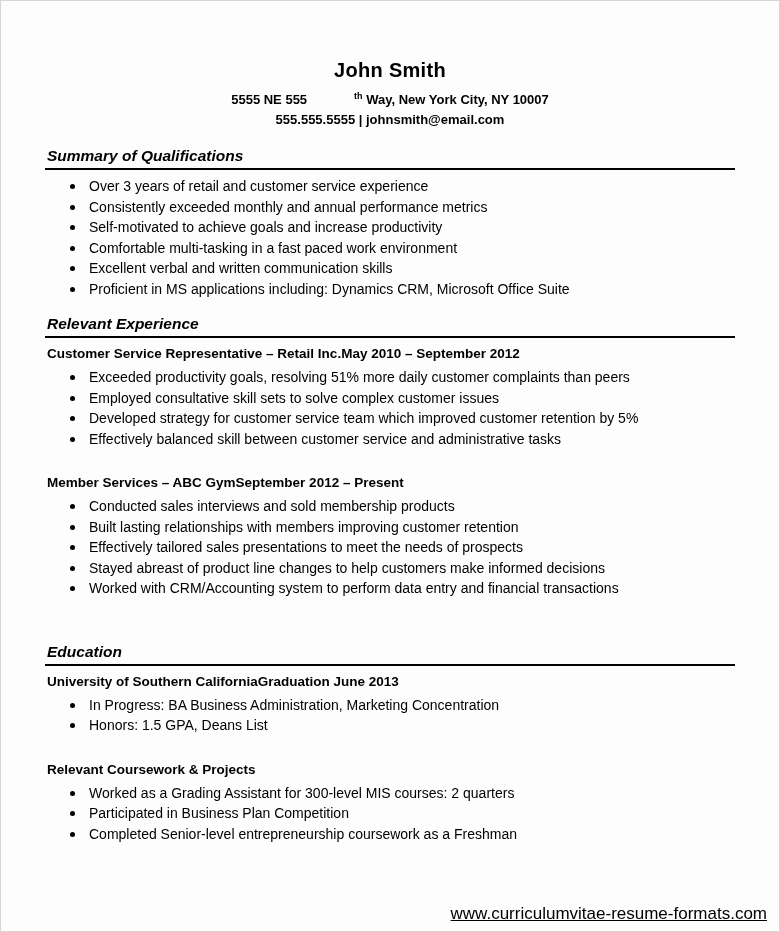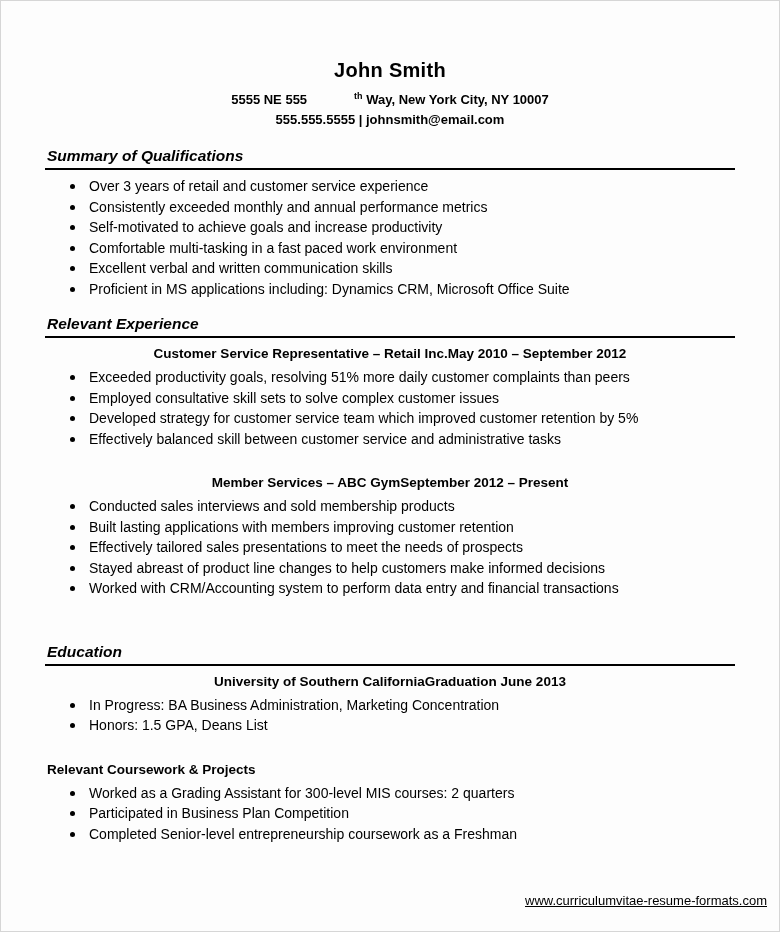--- a/index.html
+++ b/index.html
@@ -50,38 +50,38 @@
     width: 5px;
     height: 5px;
     border-radius: 50%;
     background: #000;
   }
 
   .job { margin-top: 8px; }
   .job + .job { margin-top: 26px; }
   .entry-row {
     display: flex;
-    justify-content: center;
+    justify-content: flex-start;
     align-items: baseline;
     font-size: 13.5px;
     font-weight: 700;
     padding: 0 2px;
   }
   .sub-heading {
     margin-top: 26px;
     padding-left: 2px;
     font-size: 13.5px;
     font-weight: 700;
   }
 
   .footer-link {
     position: absolute;
     right: 12px;
-    bottom: 23px;
-    font-size: 13px;
+    bottom: 7px;
+    font-size: 17px;
     font-weight: 400;
     color: #000;
     text-decoration: underline;
     cursor: pointer;
   }
 </style>
 </head>
 <body>
 
 <div class="page">
@@ -120,21 +120,21 @@
       </ul>
     </div>
 
     <div class="job">
       <div class="entry-row">
         <span>Member Services – ABC Gym</span>
         <span>September 2012 – Present</span>
       </div>
       <ul class="bullets">
         <li><span class="dot"></span><span>Conducted sales interviews and sold membership products</span></li>
-        <li><span class="dot"></span><span>Built lasting applications with members improving customer retention</span></li>
+        <li><span class="dot"></span><span>Built lasting relationships with members improving customer retention</span></li>
         <li><span class="dot"></span><span>Effectively tailored sales presentations to meet the needs of prospects</span></li>
         <li><span class="dot"></span><span>Stayed abreast of product line changes to help customers make informed decisions</span></li>
         <li><span class="dot"></span><span>Worked with CRM/Accounting system to perform data entry and financial transactions</span></li>
       </ul>
     </div>
   </section>
 
   <section class="sec-education">
     <h2 class="section-heading">Education</h2>
 

